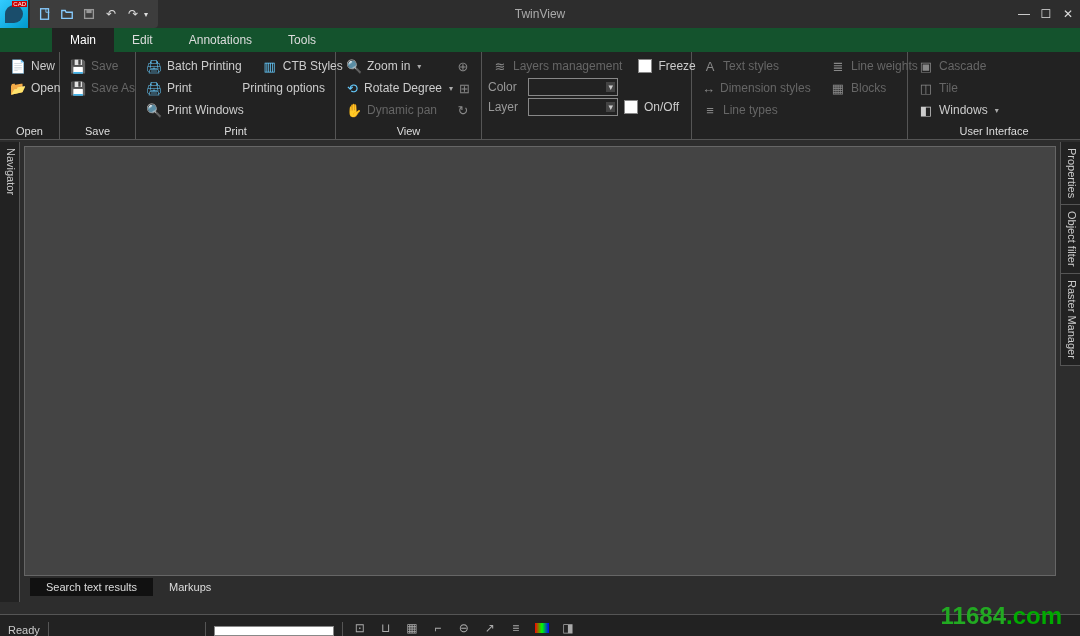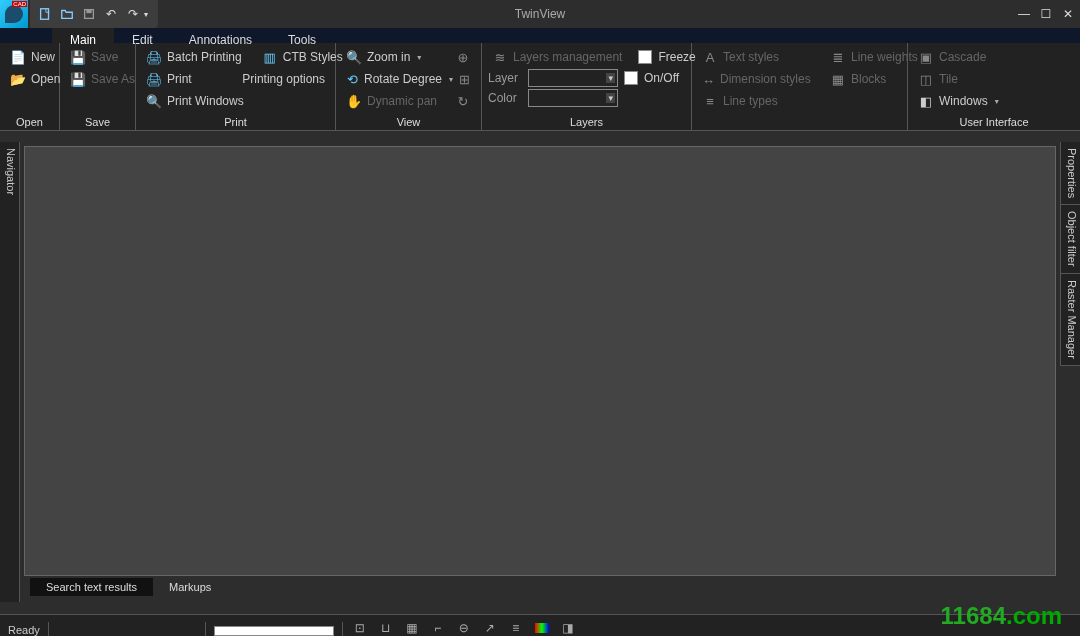--- a/index.html
+++ b/index.html
@@ -11,21 +11,21 @@
 .logo::before { content: ""; position: absolute; width: 18px; height: 18px; background: #1a4d6b; border-radius: 50% 50% 50% 0; }
 .logo::after { content: "CAD"; position: absolute; top: 1px; right: 1px; font-size: 6px; color: #fff; background: #c00; padding: 0 1px; }
 .qat { display: flex; height: 28px; align-items: center; padding: 0 4px; background: #3d3d3d; border-radius: 0 0 4px 0; margin-left: 2px; }
 .qat-item { width: 18px; height: 18px; margin: 0 2px; display: flex; align-items: center; justify-content: center; cursor: pointer; color: #ddd; }
 .qat-drop { width: 10px; font-size: 8px; color: #ddd; cursor: pointer; }
 .titlebar-title { position: absolute; left: 50%; transform: translateX(-50%); color: #aaa; font-size: 12px; }
 .winbtns { position: absolute; right: 4px; display: flex; gap: 6px; color: #ddd; }
 .winbtn { width: 16px; text-align: center; cursor: pointer; font-size: 12px; }
 
 
-.menutabs { height: 15px; background: #0f172a; display: flex; padding-left: 52px; }
+.menutabs { height: 24px; background: #14532d; display: flex; padding-left: 52px; }
 .menutab { padding: 5px 18px; color: #ddd; cursor: pointer; font-size: 12px; }
 .menutab.active { background: #222; color: #fff; }
 
 
 .ribbon { height: 88px; background: #222; display: flex; border-bottom: 1px solid #555; }
 .ribbon-group { border-right: 1px solid #555; display: flex; flex-direction: column; padding: 4px 6px 2px; }
 .ribbon-group-body { flex: 1; display: flex; flex-direction: column; gap: 2px; }
 .ribbon-group-label { text-align: center; font-size: 11px; color: #ddd; padding-top: 2px; }
 .rbtn { display: flex; align-items: center; gap: 5px; padding: 2px 4px; cursor: pointer; white-space: nowrap; font-size: 12px; }
 .rbtn.disabled { color: #666; cursor: default; }
@@ -198,31 +198,30 @@
         <div class="rbtn disabled">
             <span class="ico gray">≋</span>
             <span>Layers management</span>
           </div>
         <div class="layer-row">
             <div class="chk"></div>
             <span>Freeze</span>
           </div>
       </div>
       <div class="layer-row">
+        <span class="layer-label">Color</span>
+        <div class="layer-dd"></div>
+      </div>
+      <div class="layer-row">
         <span class="layer-label">Layer</span>
         <div class="layer-dd"></div>
         <div class="chk"></div>
         <span>On/Off</span>
       </div>
-      <div class="layer-row">
-        <span class="layer-label">Color</span>
-        <div class="layer-dd"></div>
-      </div>
-    </div>
-    <div class="ribbon-group-label">Layers</div>
+    </div>
   </div>
 
   <div class="ribbon-group" style="width:216px">
     <div class="ribbon-group-body">
       <div class="row">
         <div class="col" style="width:116px">
           <div class="rbtn disabled">
               <span class="ico gray">A</span>
               <span>Text styles</span>
             </div>

